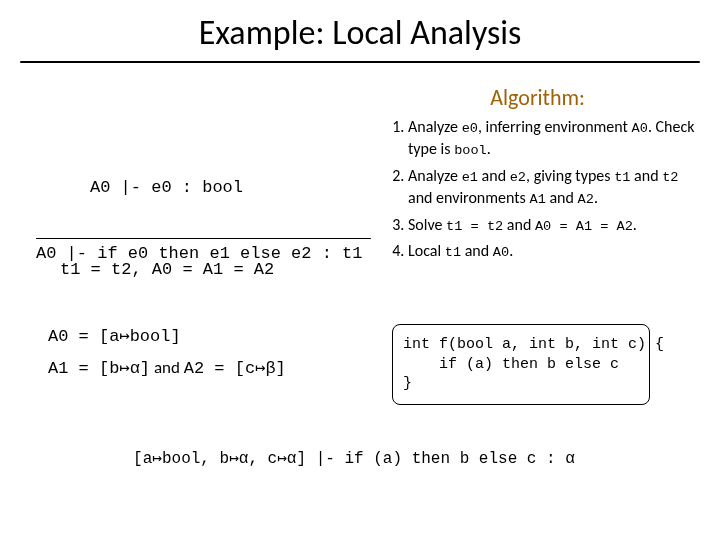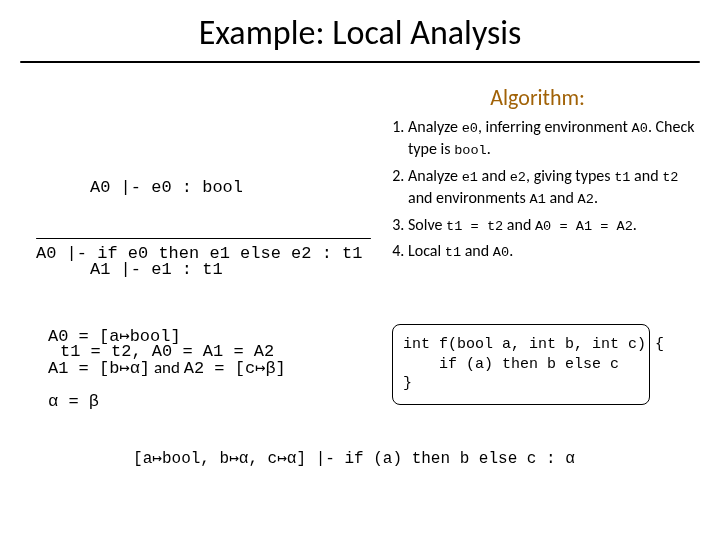--- a/index.html
+++ b/index.html
@@ -99,21 +99,20 @@
 </head>
 <body>
 
 <div class="title">Example: Local Analysis</div>
 <div class="hr-bar"></div>
 
 <div class="algo-label">Algorithm:</div>
 
 <div class="premises">
   <div>A0 |- e0 : bool</div>
-  <div>A1 |- e1 : t1</div>
   <div style="margin-left:-30px;">t1 = t2, A0 = A1 = A2</div>
 </div>
 
 <div class="rule-line"></div>
 <div class="conclusion">A0 |- if e0 then e1 else e2 : t1</div>
 
 <div class="steps">
   <ol>
     <li>
       <span>Analyze </span><span class="small-mono">e0</span><span>, inferring environment </span><span class="small-mono">A0</span><span>. Check type is </span><span class="small-mono">bool</span><span>.</span>
@@ -128,20 +127,19 @@
       <span>Local </span><span class="small-mono">t1</span><span> and </span><span class="small-mono">A0</span><span>.</span>
     </li>
   </ol>
 </div>
 
 <div class="env-block">
   <div><span class="mono">A0 = [a↦bool]</span></div>
   <div>
     <span class="mono">A1 = [b↦α]</span><span> and </span><span class="mono">A2 = [c↦β]</span>
   </div>
-  <div><span class="mono">α = β</span></div>
 </div>
 
 <div class="code-box">int f(bool a, int b, int c) {
     if (a) then b else c
 }</div>
 
 <div class="bottom-line">[a↦bool, b↦α, c↦α] |- if (a) then b else c : α</div>
 
 </body></html>

